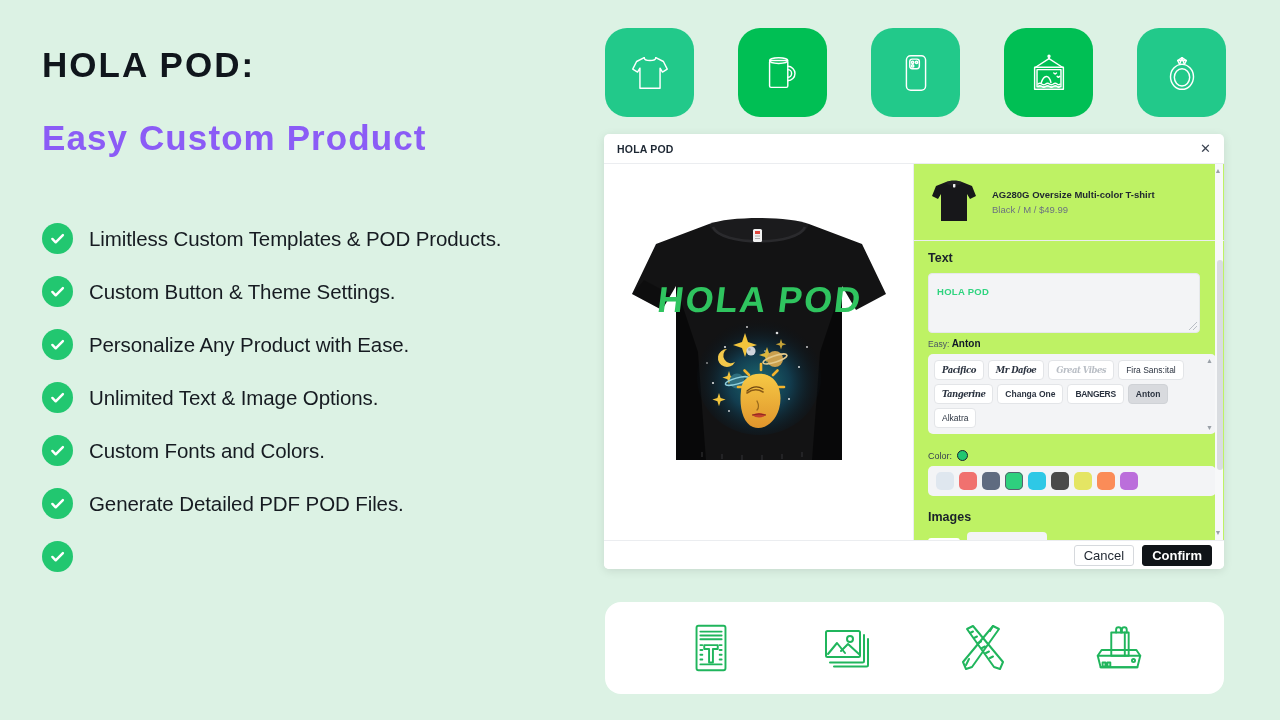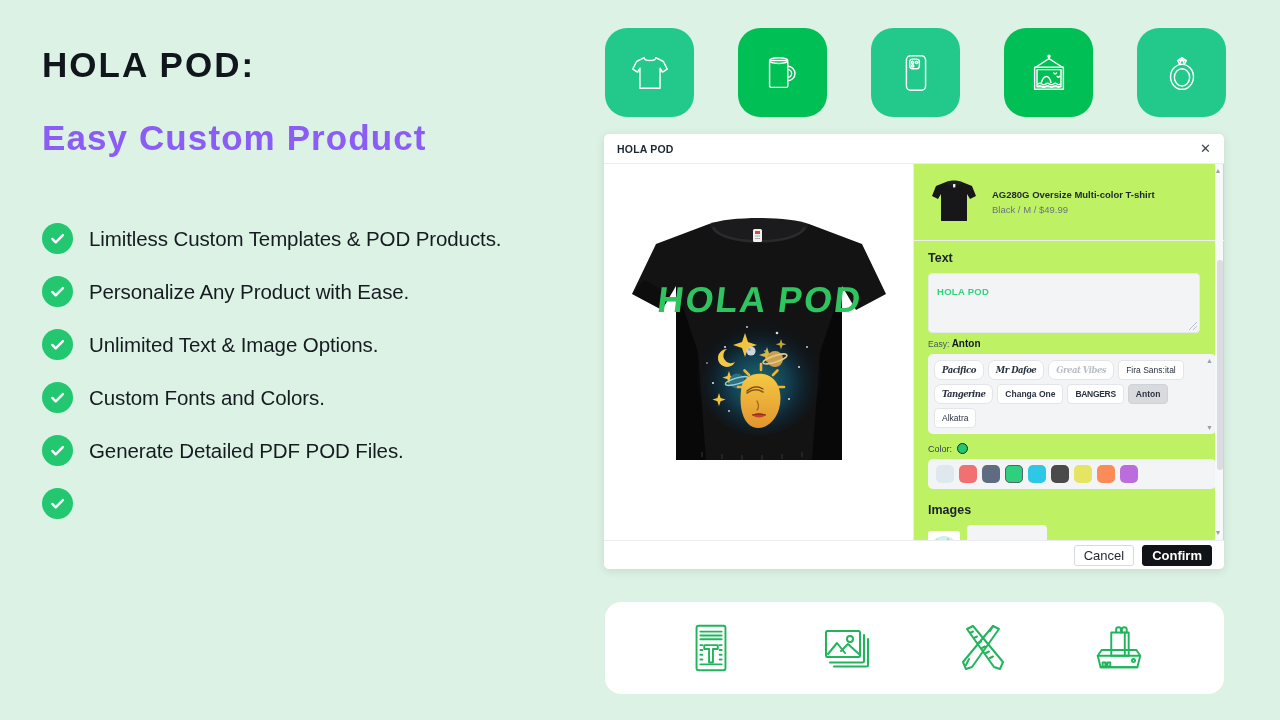--- a/index.html
+++ b/index.html
@@ -117,30 +117,30 @@
     padding:6px 6px;position:relative;
   }
   .font-grid{display:flex;flex-wrap:wrap;gap:4px;width:270px;}
   .chip{
     background:#fff;border:1px solid #e3e5e8;border-radius:4px;
     padding:3px 7px;font-size:8.5px;color:#2b3340;white-space:nowrap;
     line-height:12px;cursor:pointer;
   }
   .chip.sel{background:#d8dade;border-color:#cfd2d6;font-weight:700;}
   .chip.script{font-family:"DejaVu Serif",serif;font-style:italic;font-weight:700;
-    letter-spacing:-0.5px;border-radius:7px;}
+    letter-spacing:-0.5px;}
   .chip.faint{color:#b9bec5;}
   .chip.bold{font-weight:700;}
   .chip.cond{font-weight:700;font-stretch:condensed;letter-spacing:-.3px;}
   .fbox-arrow{position:absolute;right:3px;font-size:7px;color:#9aa0a8;}
   .fbox-arrow.up{top:3px;}
   .fbox-arrow.down{bottom:3px;}
 
   .color-label{font-size:9px;color:#374151;display:flex;align-items:center;gap:5px;
-    margin:9px 0 5px 0;}
+    margin:16px 0 5px 0;}
   .color-current{width:11px;height:11px;border-radius:50%;background:#22c770;
     border:1.5px solid #1b2430;box-sizing:border-box;}
   .swatch-box{
     width:288px;box-sizing:border-box;background:#f3f4f6;border-radius:5px;
     padding:6px 8px;display:flex;gap:5px;
   }
   .swatch{width:18px;height:18px;border-radius:5px;cursor:pointer;}
   .swatch.sel{outline:1.5px solid #596070;outline-offset:-1.5px;}
 
   .img-row{display:flex;align-items:center;gap:7px;margin-top:4px;}
@@ -179,20 +179,28 @@
     <h1 class="title-2">Easy Custom Product</h1>
 
     <div class="features">
       <div class="feature">
         <span class="check">
           <svg width="19" height="19" viewBox="0 0 24 24">
               <path d="M5.5 12.6l4.2 4.2L18.8 7.6" fill="none" stroke="#ffffff" stroke-width="3.1" stroke-linecap="round" stroke-linejoin="round"></path>
             </svg>
         </span>
         <span class="feature-text">Limitless Custom Templates &amp; POD Products.</span>
+      </div>
+      <div class="feature">
+        <span class="check">
+          <svg width="19" height="19" viewBox="0 0 24 24">
+              <path d="M5.5 12.6l4.2 4.2L18.8 7.6" fill="none" stroke="#ffffff" stroke-width="3.1" stroke-linecap="round" stroke-linejoin="round"></path>
+            </svg>
+        </span>
+        <span class="feature-text">Custom Button &amp; Theme Settings.</span>
       </div>
       <div class="feature">
         <span class="check">
           <svg width="19" height="19" viewBox="0 0 24 24">
               <path d="M5.5 12.6l4.2 4.2L18.8 7.6" fill="none" stroke="#ffffff" stroke-width="3.1" stroke-linecap="round" stroke-linejoin="round"></path>
             </svg>
         </span>
         <span class="feature-text">Personalize Any Product with Ease.</span>
       </div>
       <div class="feature">

